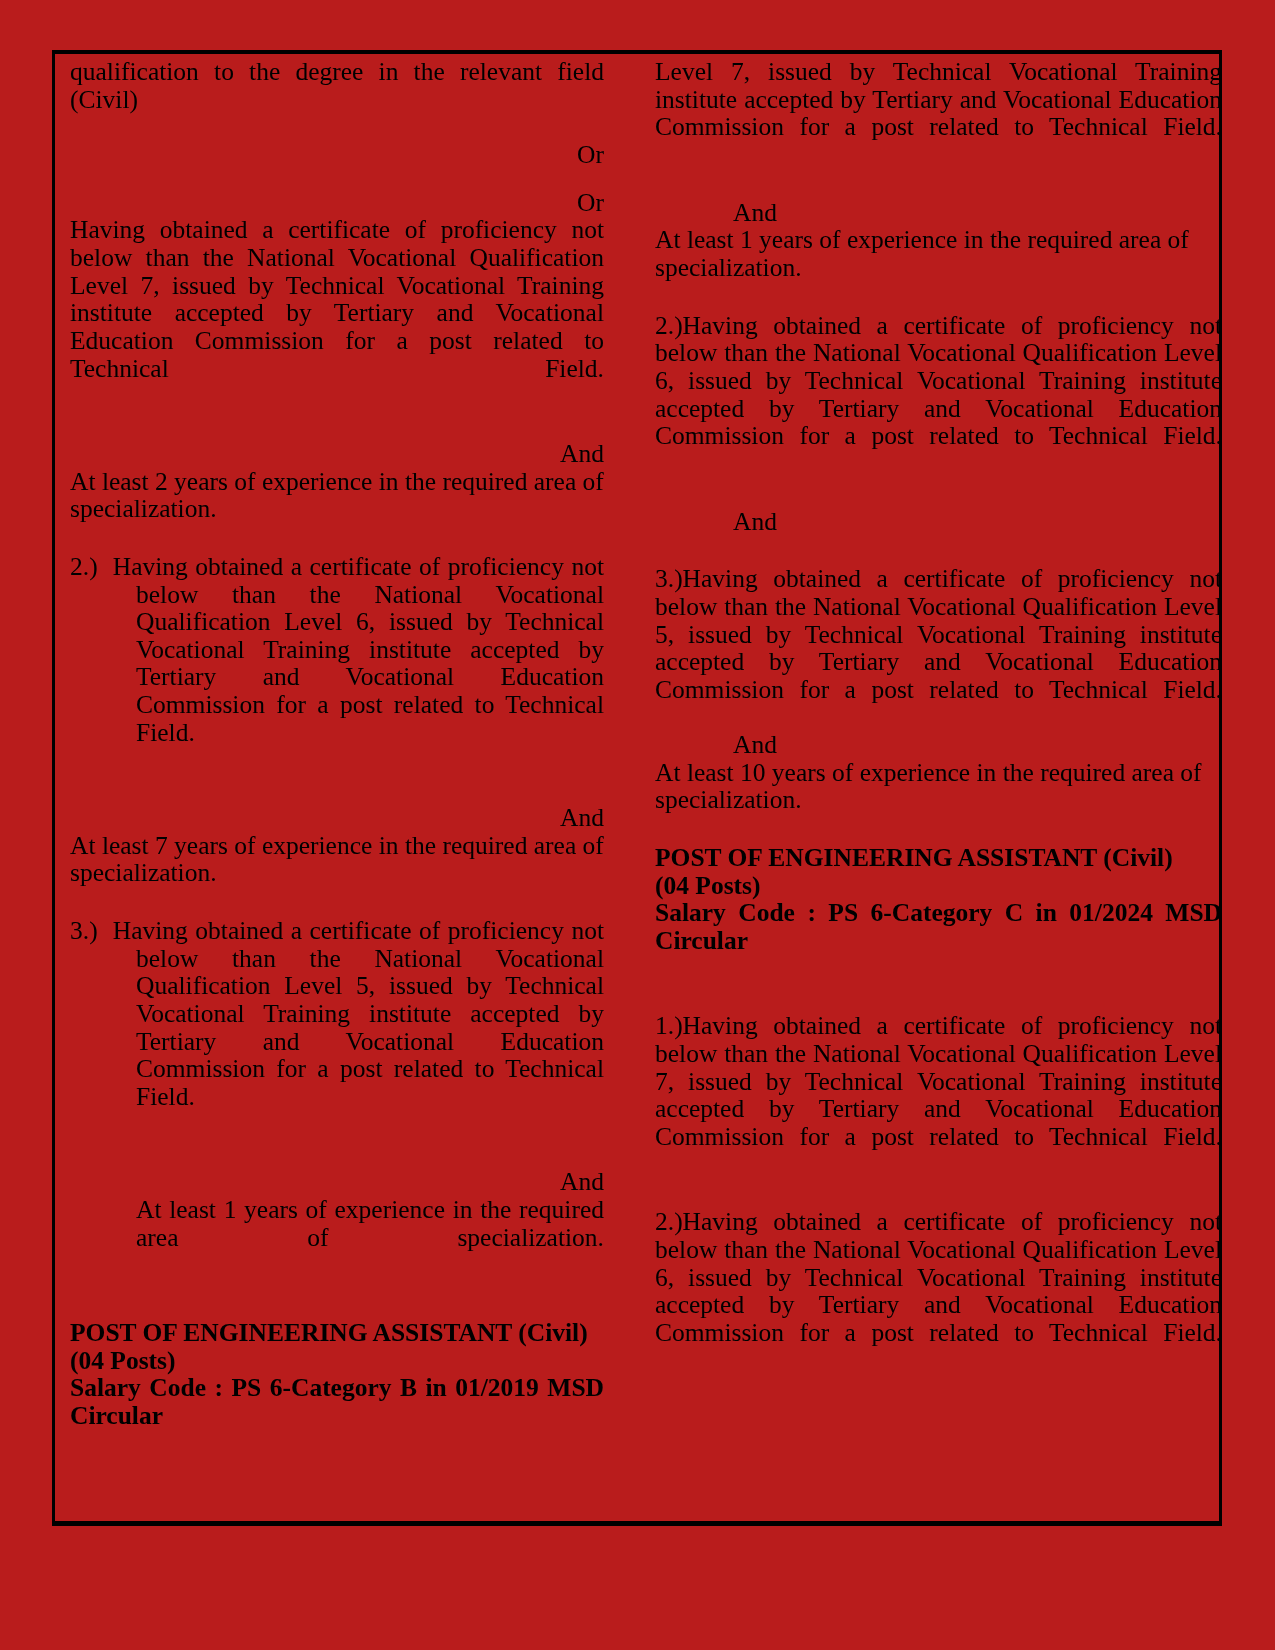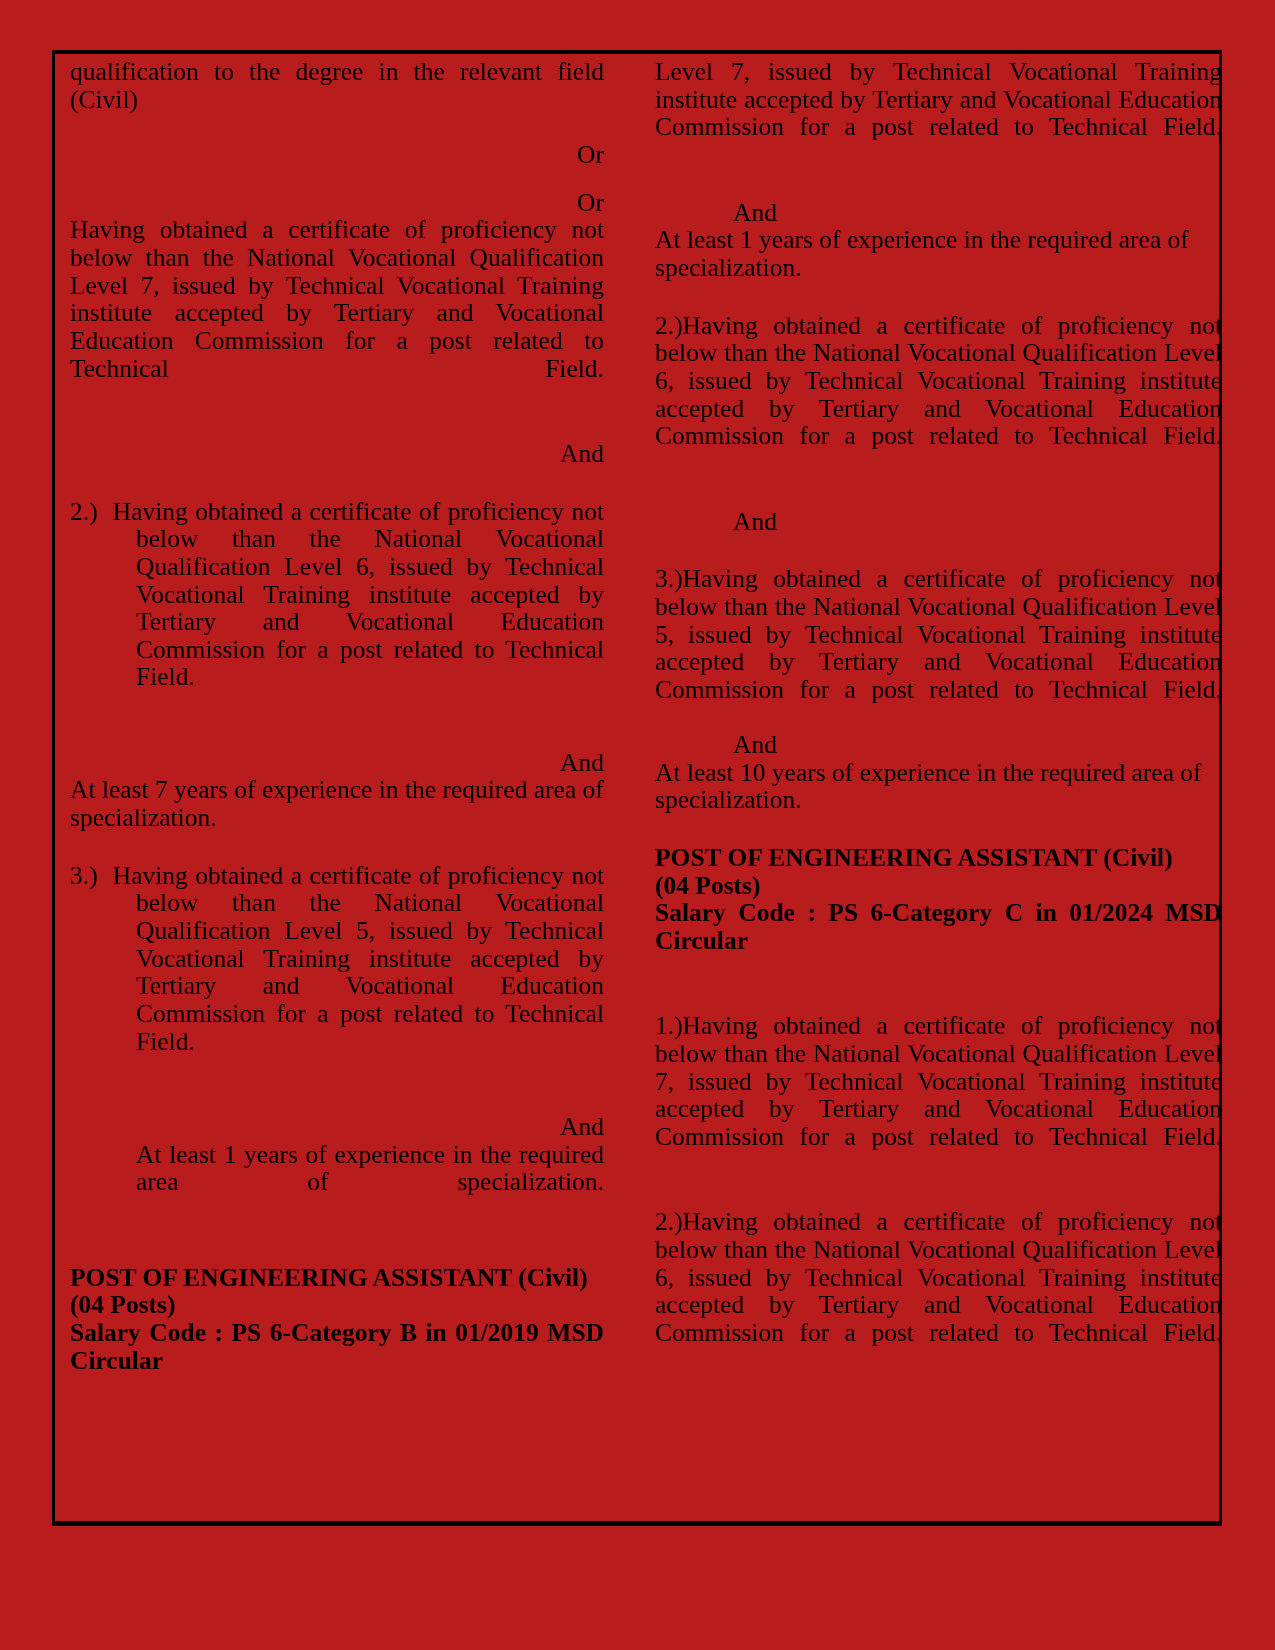--- a/index.html
+++ b/index.html
@@ -121,20 +121,21 @@
       <div class="gap-s"></div>
 
       <p class="center-ish-l">Or</p>
 
       <p class="just">Having obtained a certificate of proficiency not below than the National Vocational Qualification Level 7, issued by Technical Vocational Training institute accepted by Tertiary and Vocational Education Commission for a post related to Technical Field.</p>
 
       <div class="gap-m"></div>
 
       <p class="center-ish-l">And</p>
 
+      <p class="nojust">At least 2 years of experience in the required area of specialization.</p>
 
       <div class="gap-m"></div>
 
       <p class="hang just"><span>2.)</span>&nbsp; <span>Having obtained a certificate of proficiency not below than the National Vocational Qualification Level 6, issued by Technical Vocational Training institute accepted by Tertiary and Vocational Education Commission for a post related to Technical Field.</span></p>
 
       <div class="gap-m"></div>
 
       <p class="center-ish-l">And</p>
 
       <p class="nojust">At least 7 years of experience in the required area of specialization.</p>

